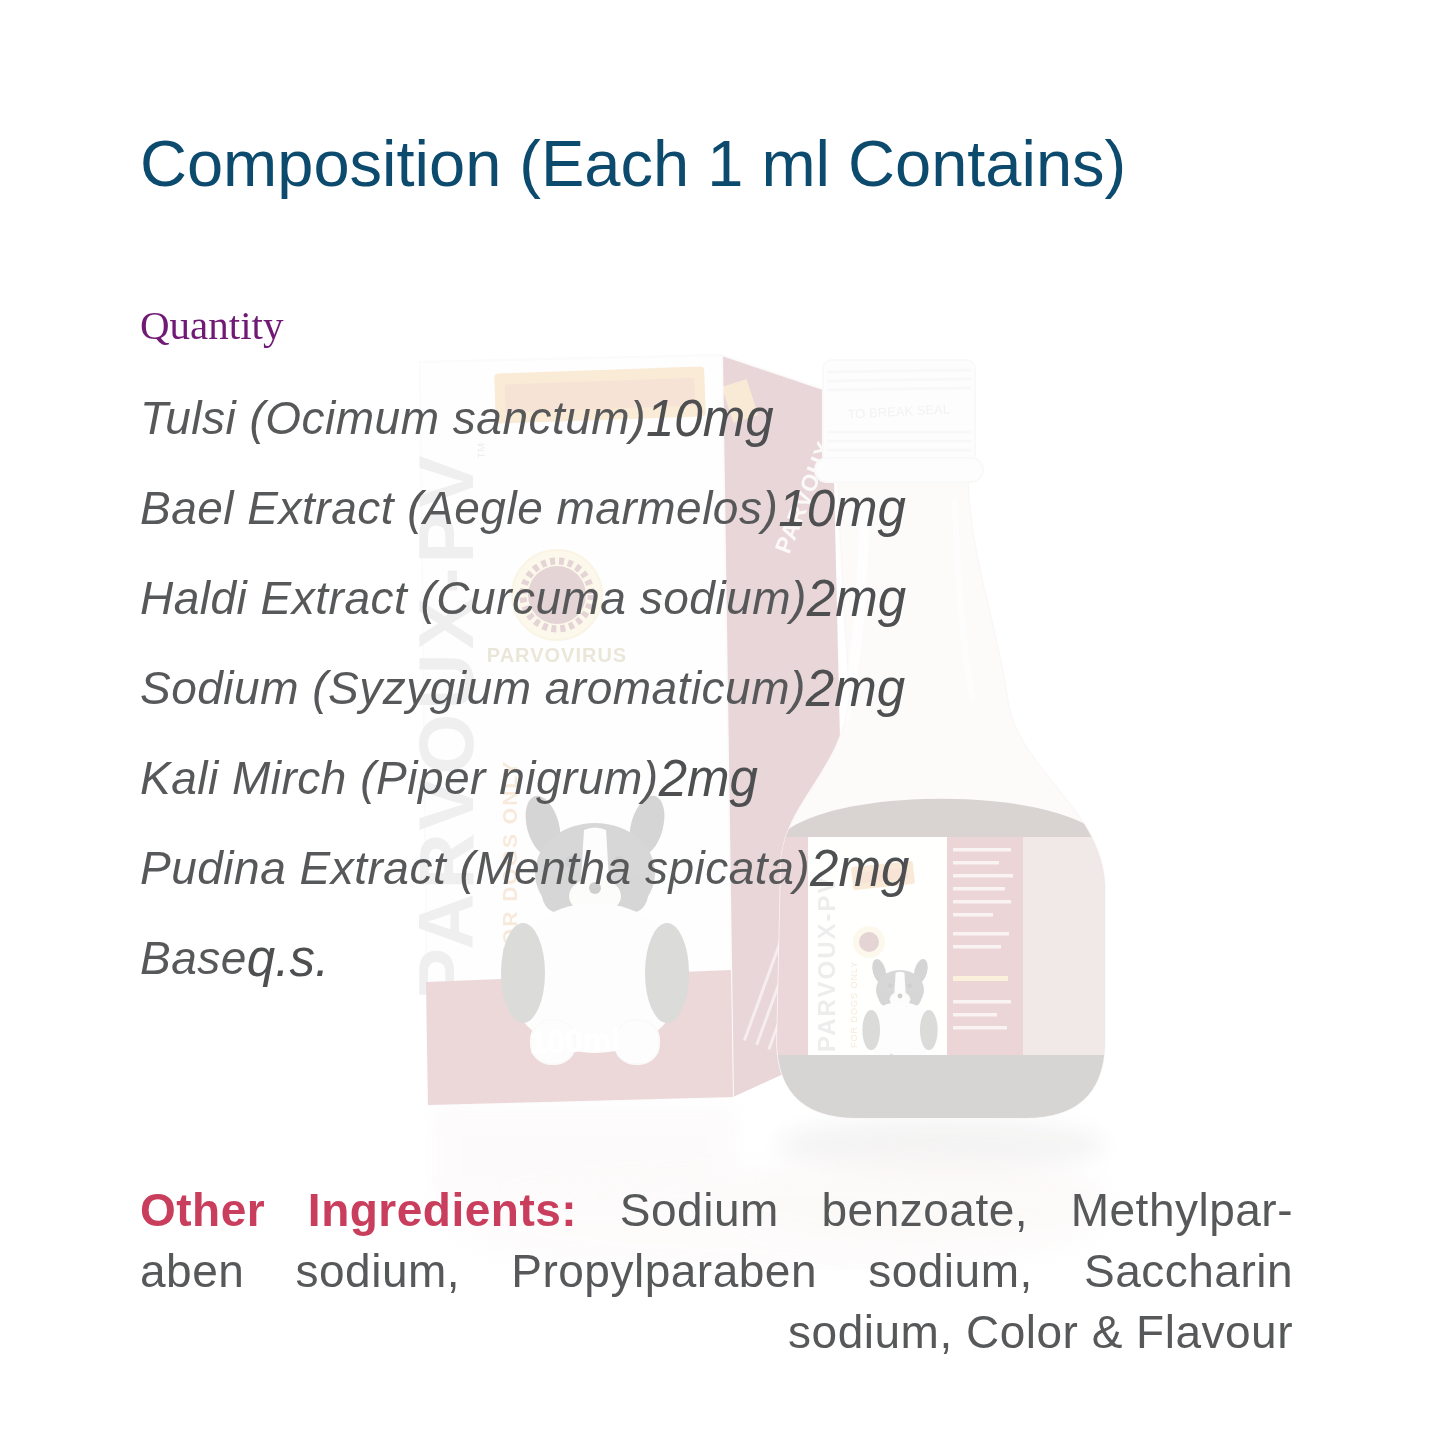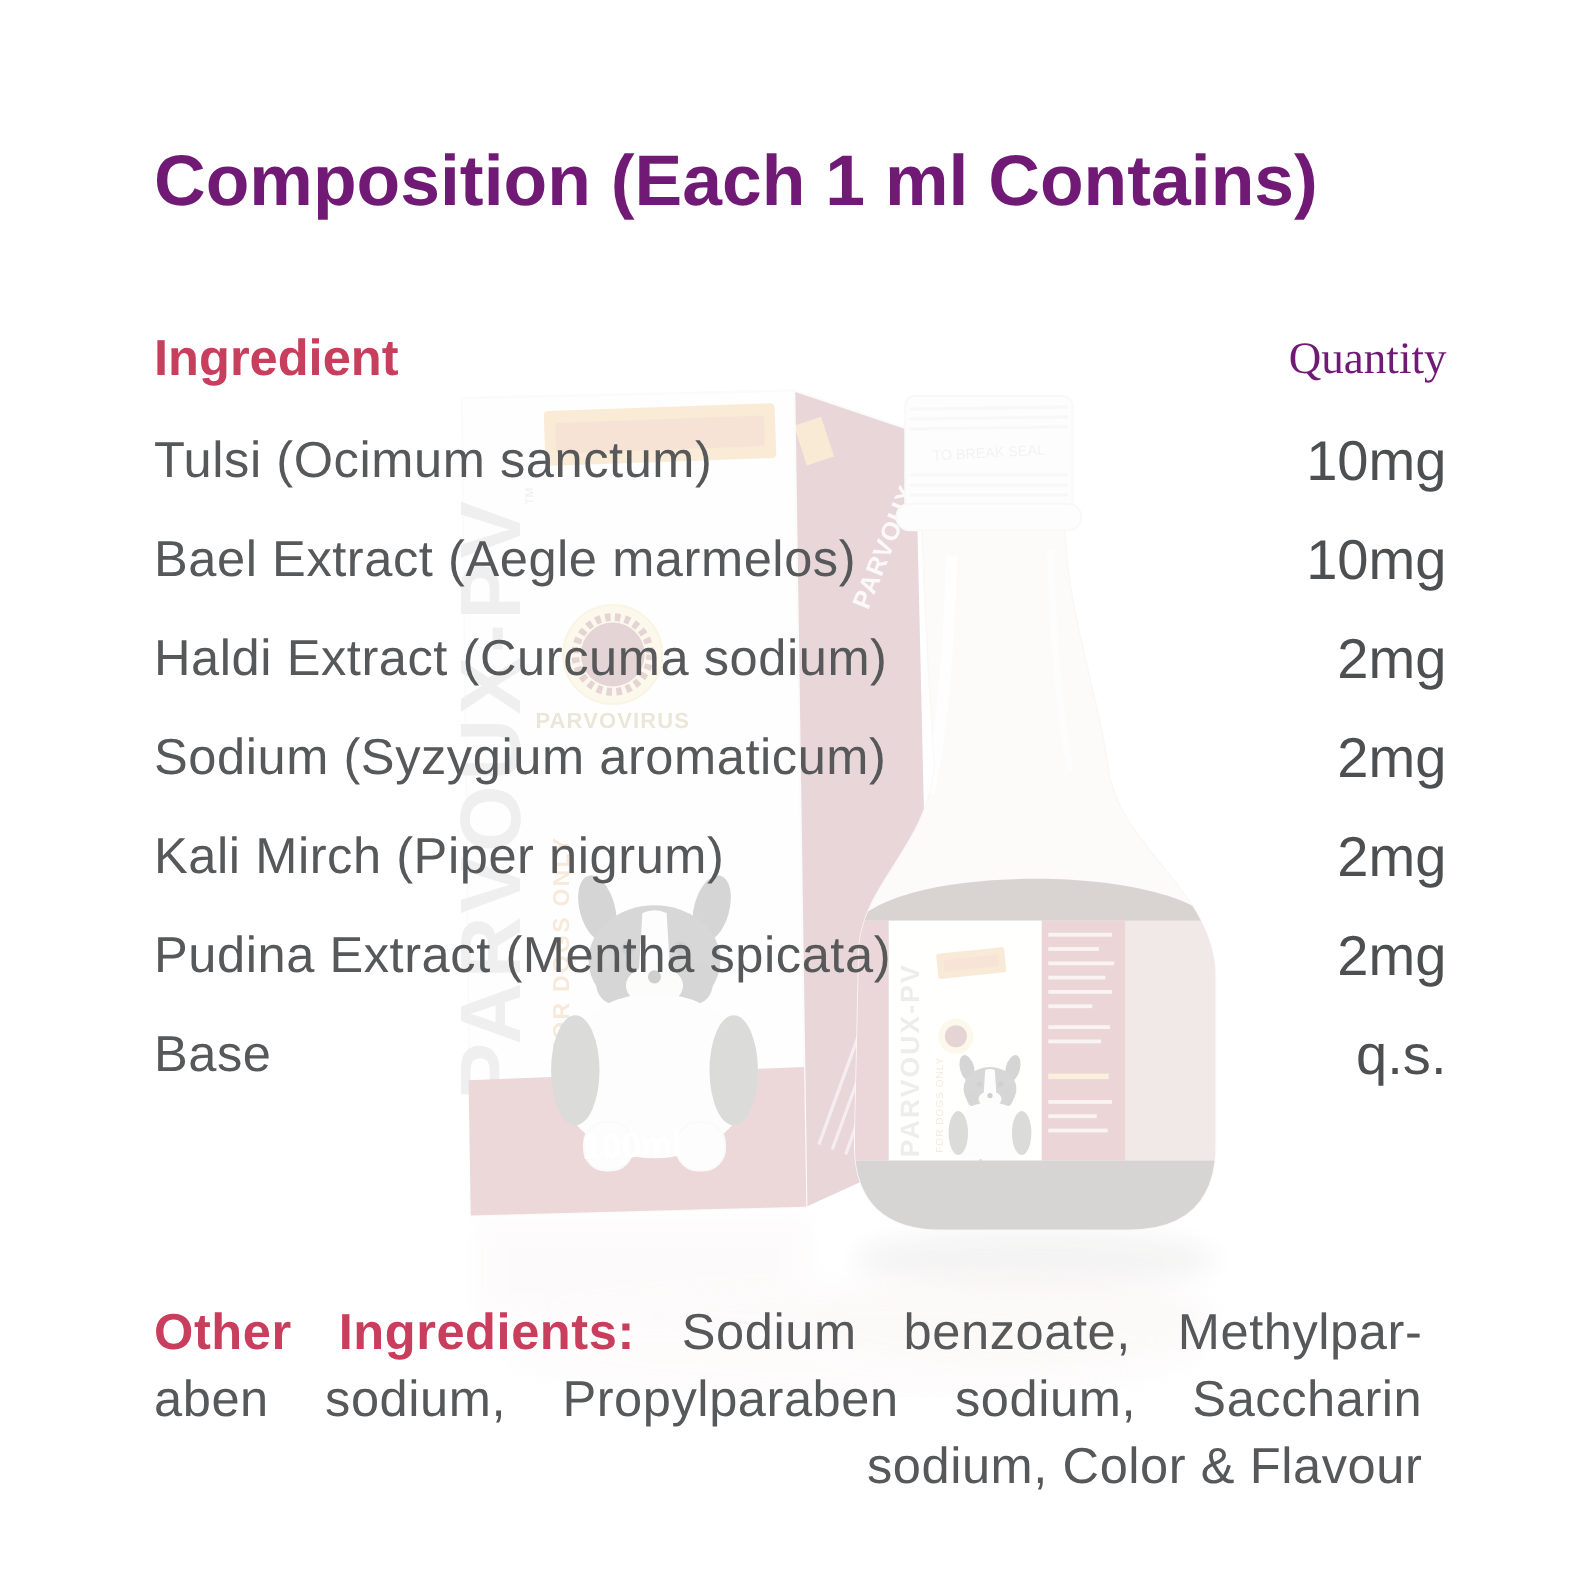--- a/index.html
+++ b/index.html
@@ -1,26 +1,26 @@
 <!DOCTYPE html>
 <html><head>
 <meta charset="utf-8">
 <style>
   html,body{margin:0;padding:0;background:#fff;}
   .canvas{position:relative;width:1445px;height:1445px;background:#fff;overflow:hidden;
           font-family:"Liberation Sans","DejaVu Sans",sans-serif;}
 
-  .title{position:absolute;left:140px;top:126px;font-size:65px;font-weight:bold;
-         letter-spacing:0px;color:#701a75;white-space:nowrap;}
+  .title{position:absolute;left:140px;top:126px;font-size:65px;font-weight:normal;
+         letter-spacing:0px;color:#0c4a6e;white-space:nowrap;}
 
   .comp-table{position:absolute;left:140px;right:130px;top:277px;}
   .thead{height:96px;display:flex;justify-content:space-between;align-items:center;}
   .th-ing{font-size:46px;font-weight:bold;color:#C93E5C;}
   .th-qty{font-size:41px;color:#701a75;font-family:Liberation Serif, serif;}
-  .trow{height:90px;display:flex;justify-content:space-between;align-items:center;}
+  .trow{height:90px;display:flex;align-items:center;font-style:italic;}
   .td-name{font-size:46px;color:#57585A;letter-spacing:0.5px;}
   .td-qty{font-size:51px;color:#4E4F51;}
 
   .other{position:absolute;left:140px;right:152px;top:1180px;
          font-size:46px;color:#57585A;line-height:61px;letter-spacing:0.5px;}
   .pline{text-align:justify;text-align-last:justify;}
   .pline-last{text-align:right;}
   .olabel{color:#C93E5C;font-weight:bold;}
 
   .watermark{position:absolute;left:395px;top:340px;width:730px;height:930px;pointer-events:none;}
@@ -169,21 +169,20 @@
           <rect x="420" y="118" width="168" height="24" rx="12" fill="#f2f2f2" stroke="#e0e0e0" stroke-width="2"></rect>
         </g>
       </g>
     </g>
   </svg>
 
   <div class="title">Composition (Each 1 ml Contains)</div>
 
   <div class="comp-table">
     <div class="thead">
-      <span class="th-ing">Ingredient</span>
       <span class="th-qty">Quantity</span>
     </div>
     <div class="trow">
       <span class="td-name">Tulsi (Ocimum sanctum)</span>
       <span class="td-qty">10mg</span>
     </div>
     <div class="trow">
       <span class="td-name">Bael Extract (Aegle marmelos)</span>
       <span class="td-qty">10mg</span>
     </div>

